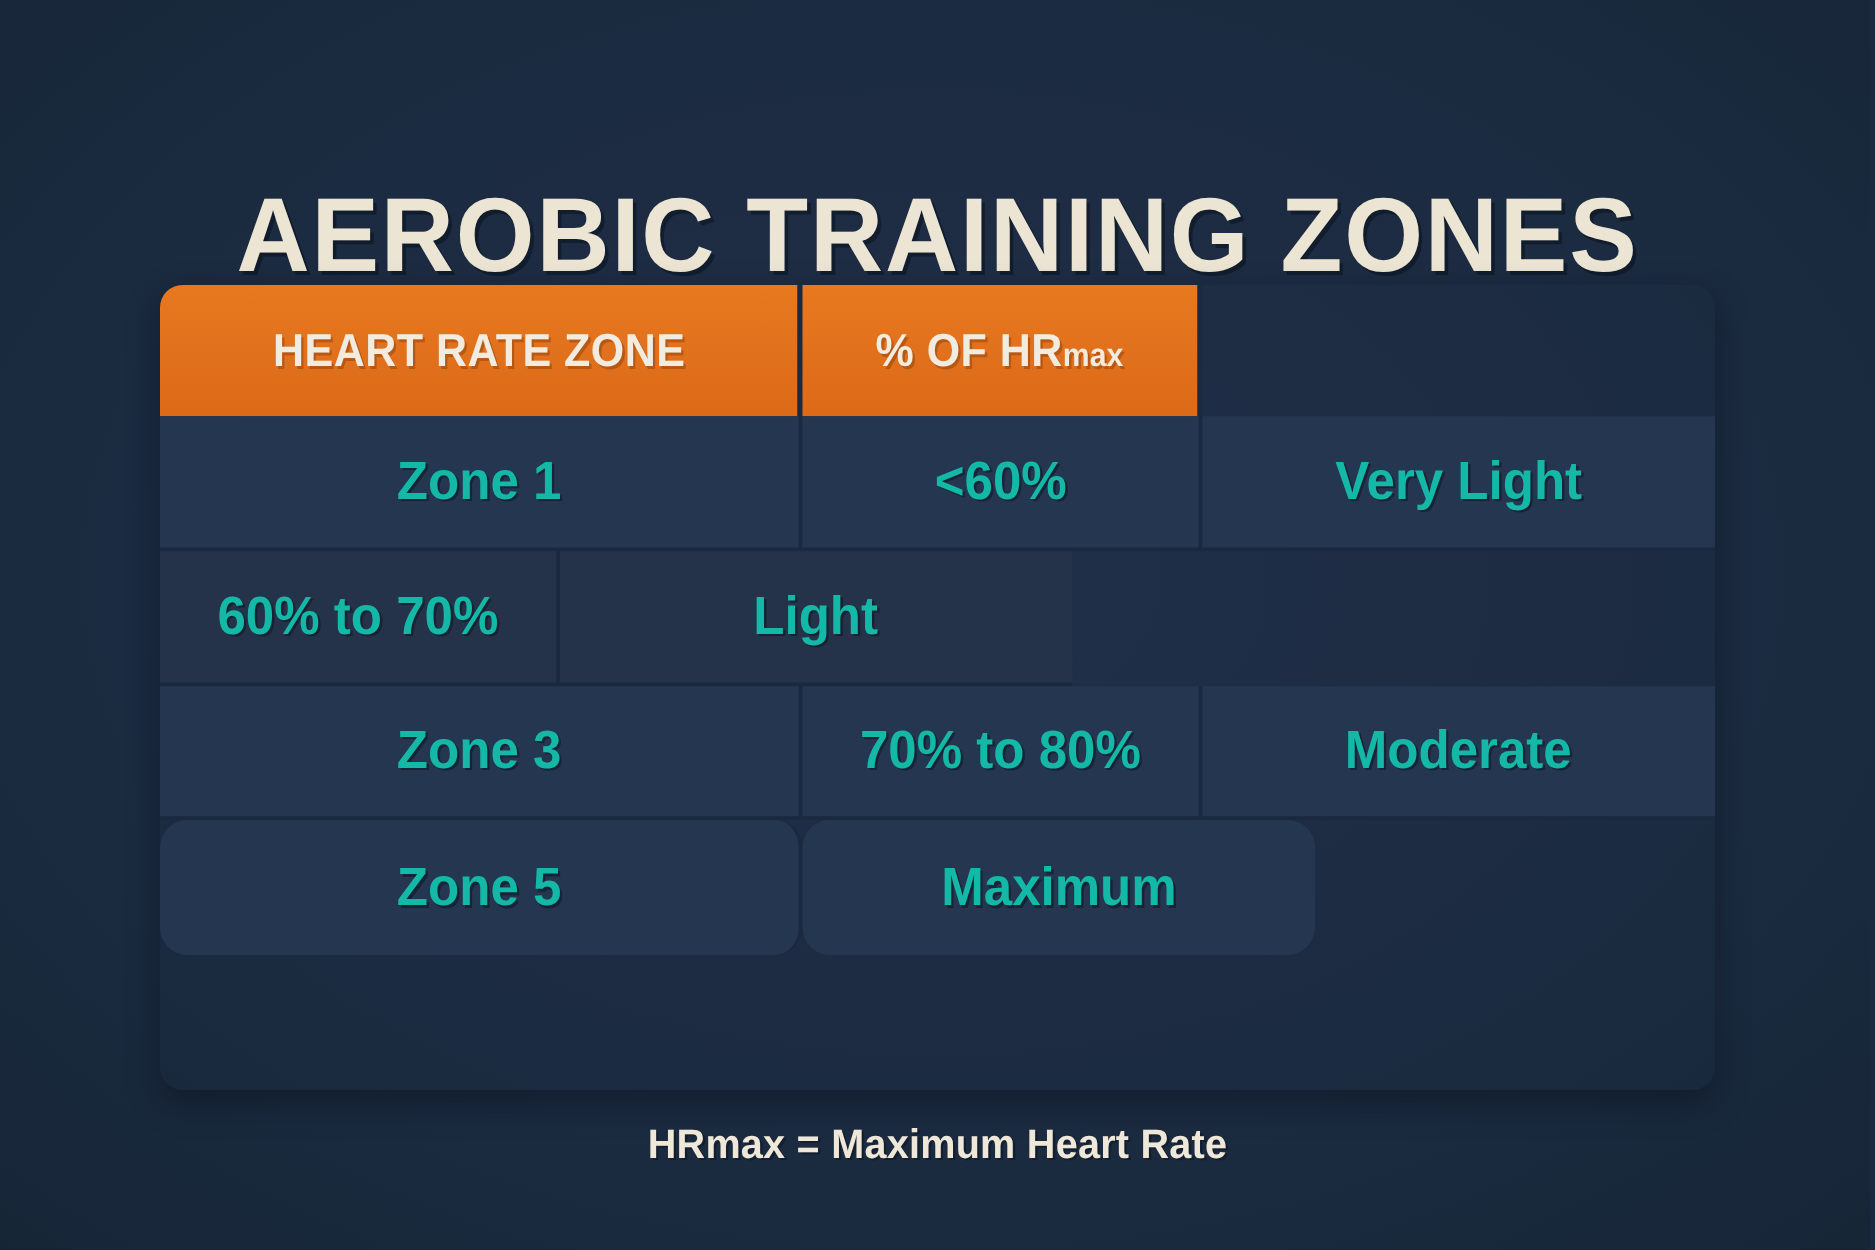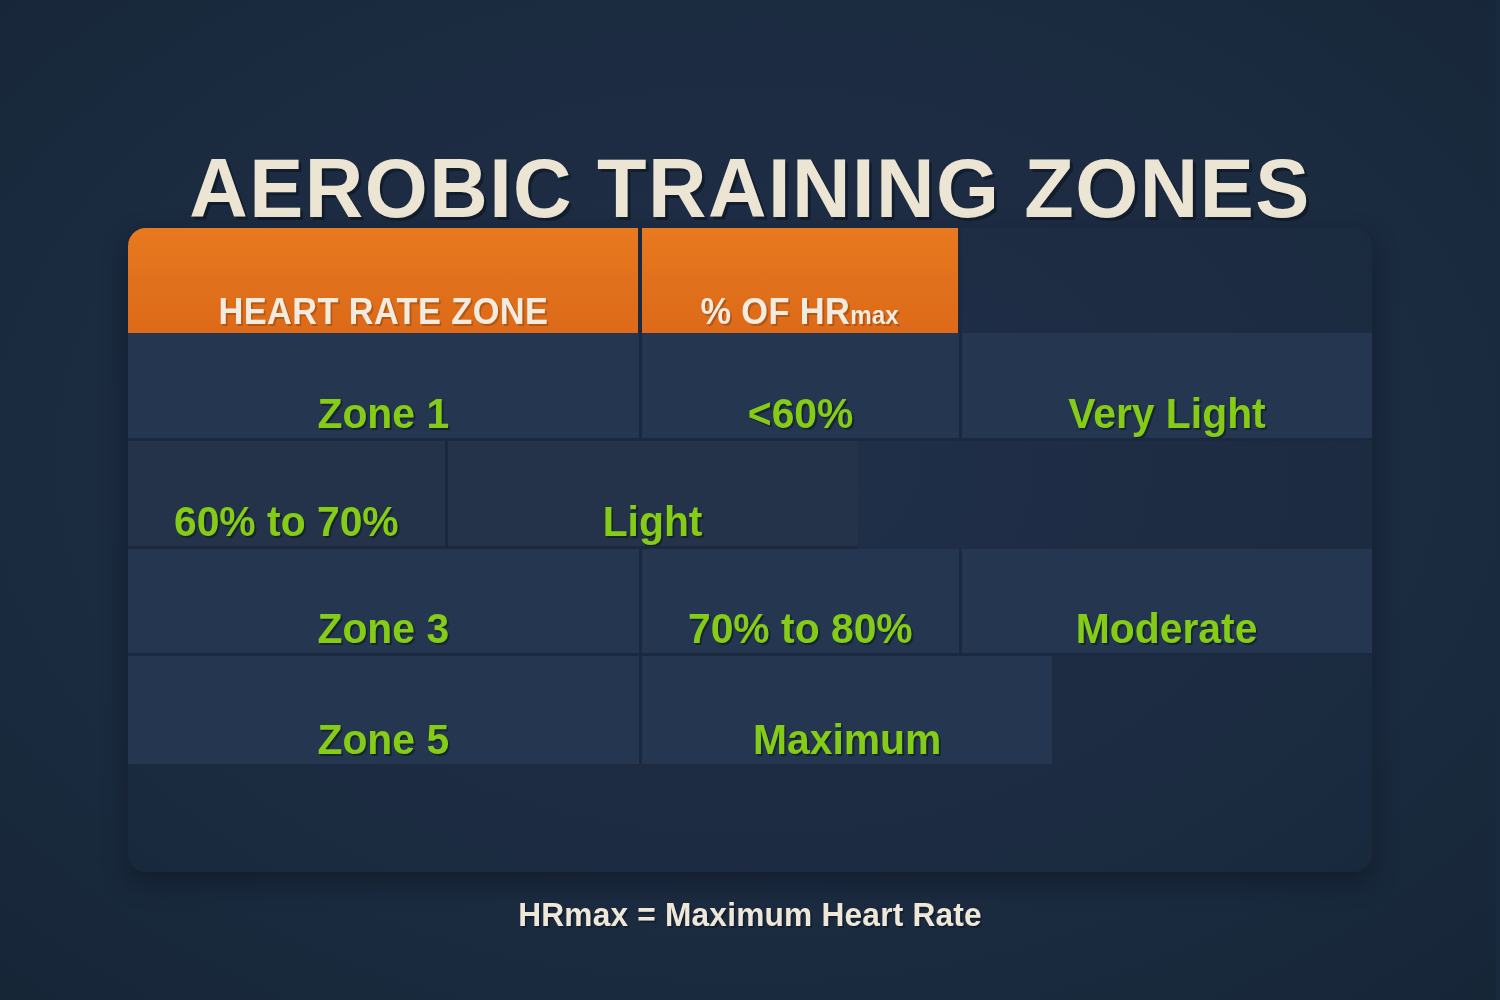--- a/index.html
+++ b/index.html
@@ -61,21 +61,21 @@
 
   .row {
     display: flex;
     width: 100%;
     box-sizing: border-box;
   }
 
   .cell {
     box-sizing: border-box;
     display: flex;
-    align-items: flex-end;
+    align-items: center;
     justify-content: center;
     text-align: center;
     overflow: hidden;
   }
 
   
   .col-zone      { width: 514px; }
   .col-pct       { width: 320px; }
   .col-intensity { width: 410px; }
 
@@ -108,27 +108,27 @@
   }
 
   
   .body-row {
     height: 107.8px;
   }
   .body-row .cell {
     height: 107.8px;
     font-size: 43px;
     font-weight: 700;
-    color: #84cc16;
+    color: #14b8a6;
     text-shadow: 2px 2px 0 rgba(12,20,33,0.55);
     border-bottom: 3px solid #1a2940;
     border-right: 3px solid #1a2940;
   }
   .body-row .cell.col-intensity { border-right: none; }
-  .body-row:last-child .cell { border-bottom: none; }
+  .body-row:last-child .cell { border-bottom: none; border-radius: 22px; }
 
   .body-row.odd  .cell { background: #253650; }
   .body-row.even .cell { background: #243349; }
 
   .cell-inner {
     transform: scaleX(0.95);
     transform-origin: 50% 50%;
     white-space: nowrap;
     display: inline-block;
   }

